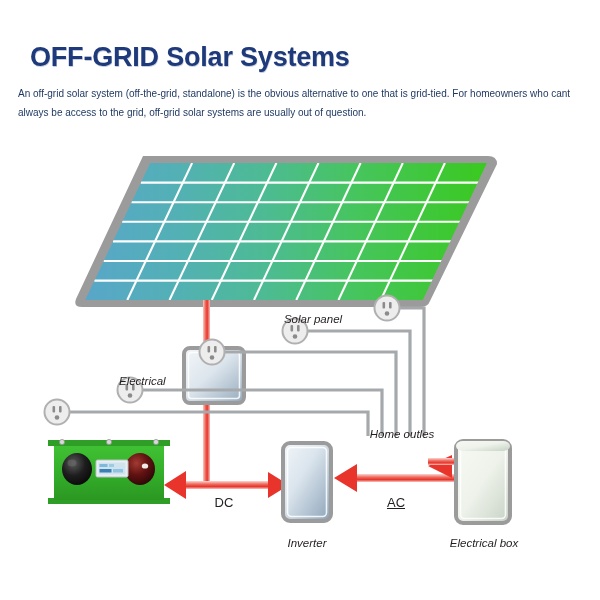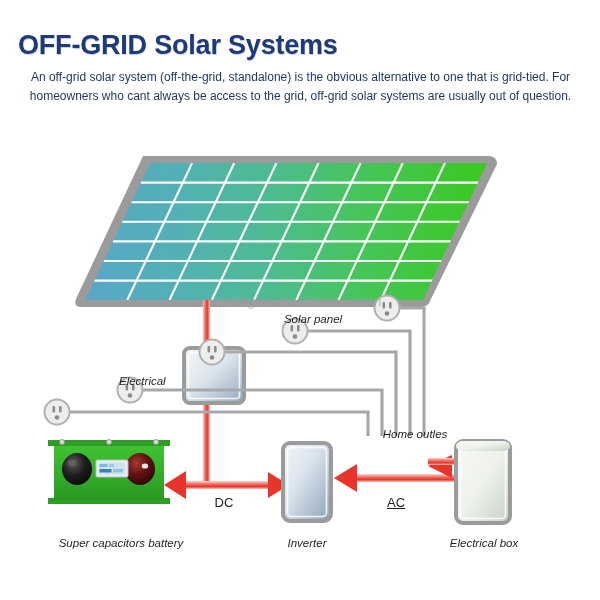--- a/index.html
+++ b/index.html
@@ -22,30 +22,29 @@
     left: 18px;
     top: 30px;
     width: 570px;
   }
   #page-title {
     font-size: 27px;
     font-weight: bold;
     color: #1f3a7a;
     letter-spacing: -0.2px;
     line-height: 30px;
-    margin: 0;
+    margin: 12px;
     text-shadow: 0.5px 0.5px 0 rgba(31,58,122,0.25);
   }
   #intro-paragraph {
     margin: 8px 0 4px 0;
-    font-size: 12px;
+    font-size: 10px;
     line-height: 19px;
     color: #1b355f;
     width: 565px;
-    text-align: center;
   }
 
   
   #diagram {
     position: absolute;
     left: 0;
     top: 140px;
     width: 600px;
     height: 460px;
   }
@@ -286,28 +285,26 @@
         <circle cx="387" cy="168" r="12.5" fill="#ededed" stroke="#b0b0b0" stroke-width="2"></circle>
         <rect x="382.5" y="162" width="2.6" height="6.5" rx="1" fill="#8b8b8b"></rect>
         <rect x="389" y="162" width="2.6" height="6.5" rx="1" fill="#8b8b8b"></rect>
         <circle cx="387" cy="173.5" r="2.3" fill="#8b8b8b"></circle>
       </g>
     </g>
   </svg>
 
   <div class="diagram-label center" style="left:313px; top:173px;">Solar panel</div>
 
-  <div id="watermark" style="left:296px; top:152px;">worldgho.en.alibaba.com</div>
 
   <div class="diagram-label" style="left:119px; top:235px;">Electrical</div>
 
-  <div class="diagram-label center" style="left:121px; top:397px;">Super capacitors battery</div>
 
   <div class="diagram-label center" style="left:307px; top:397px;text-align:right;">Inverter</div>
 
   <div class="diagram-label center" style="left:484px; top:397px;">Electrical box</div>
 
-  <div class="diagram-label center" style="left:415px; top:288px;">Home outles</div>
+  <div class="diagram-label center" style="left:402px; top:288px;">Home outles</div>
 
   <div class="flow-label" style="left:224px; top:355px;">DC</div>
 
   <div class="flow-label" style="left:396px; top:355px;text-decoration:underline;">AC</div>
 </div>
 
 </body></html>

